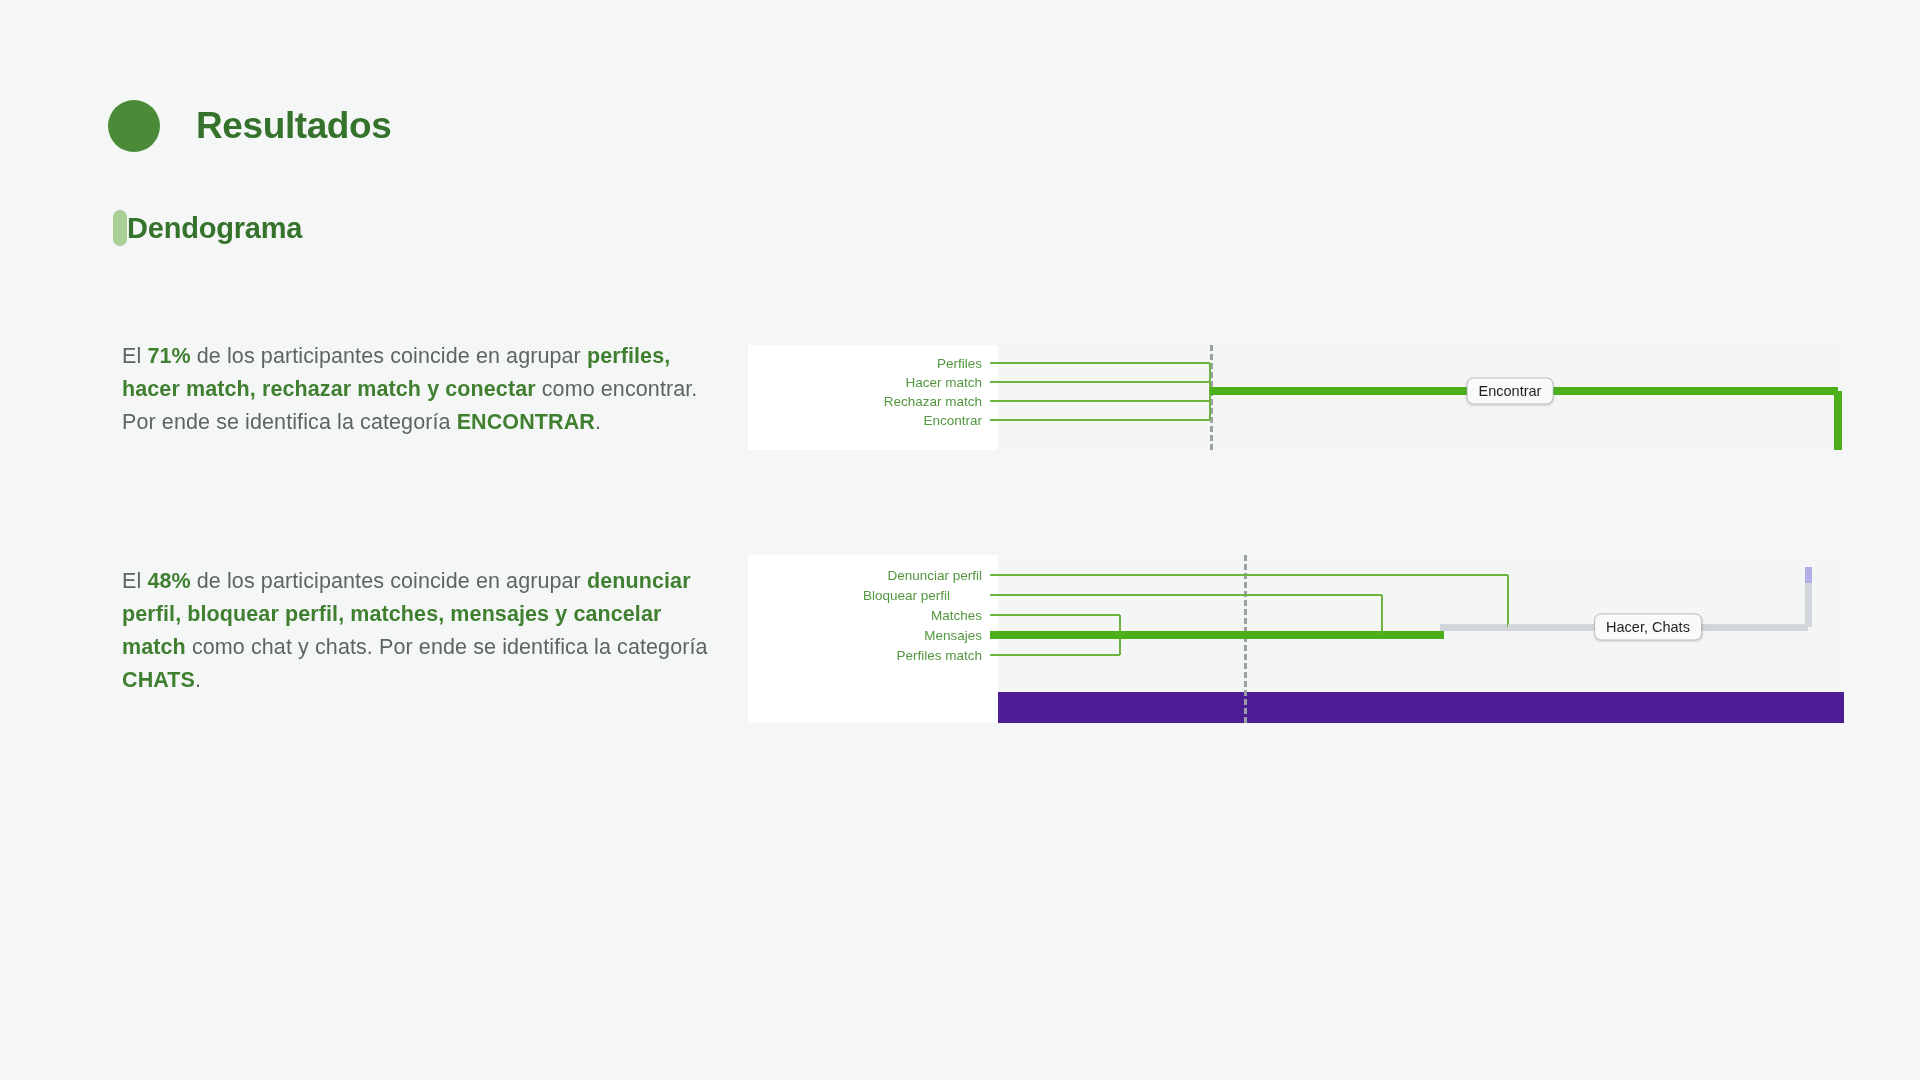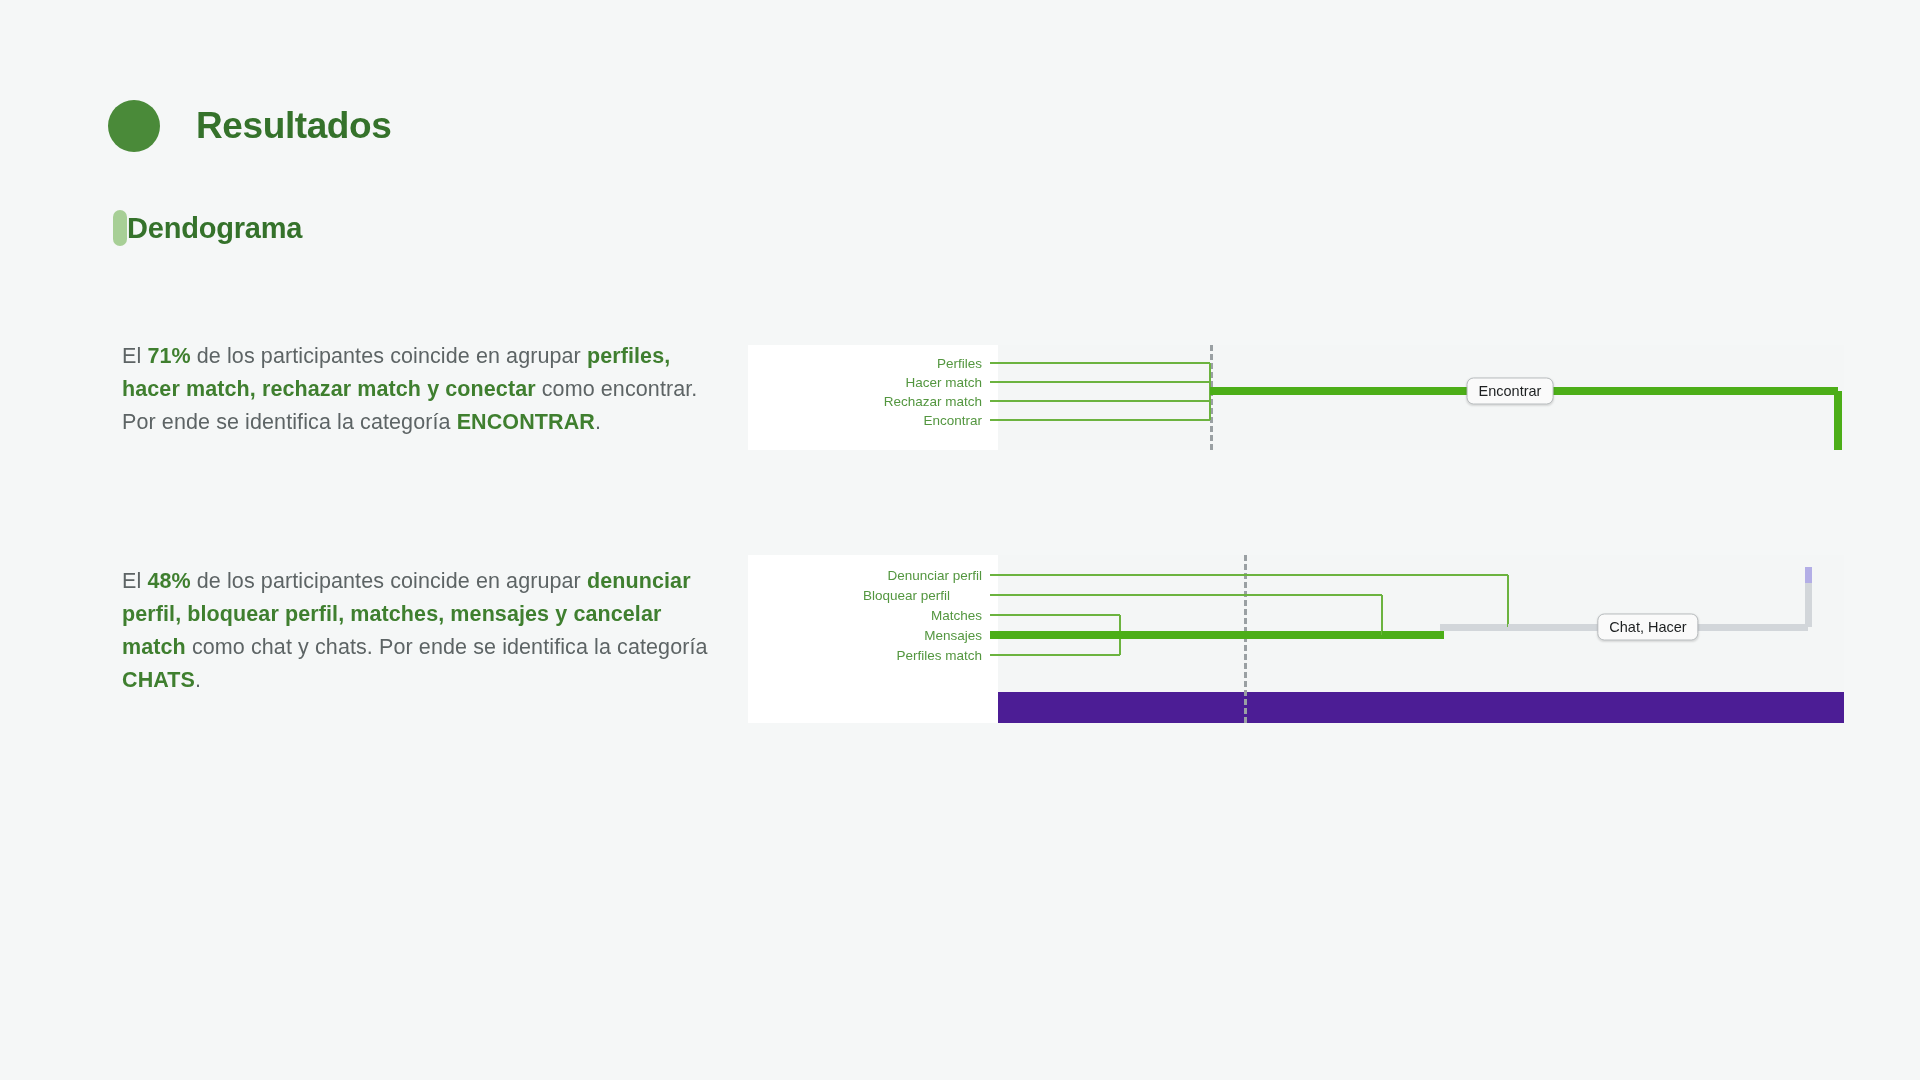--- a/index.html
+++ b/index.html
@@ -171,15 +171,15 @@
       <div class="vline lav" style="left: 1056.5px; width: 7px; top: 12px; height: 16px;"></div>
     </div>
   <div id="labels2">
       <div class="leaf-label" style="right: 862px; top: 20px;">Denunciar perfil</div>
       <div class="leaf-label" style="right: 894px; top: 40px;">Bloquear perfil</div>
       <div class="leaf-label" style="right: 862px; top: 60px;">Matches</div>
       <div class="leaf-label" style="right: 862px; top: 80px;">Mensajes</div>
       <div class="leaf-label" style="right: 862px; top: 100px;">Perfiles match</div>
     </div>
   <div id="tags2">
-      <div class="tag" style="left: 900px; top: 72px;">Chat, Hacer</div>
+      <div class="tag" style="left: 900px; top: 72px;">Hacer, Chats</div>
     </div>
 </div>
 
 </body></html>

